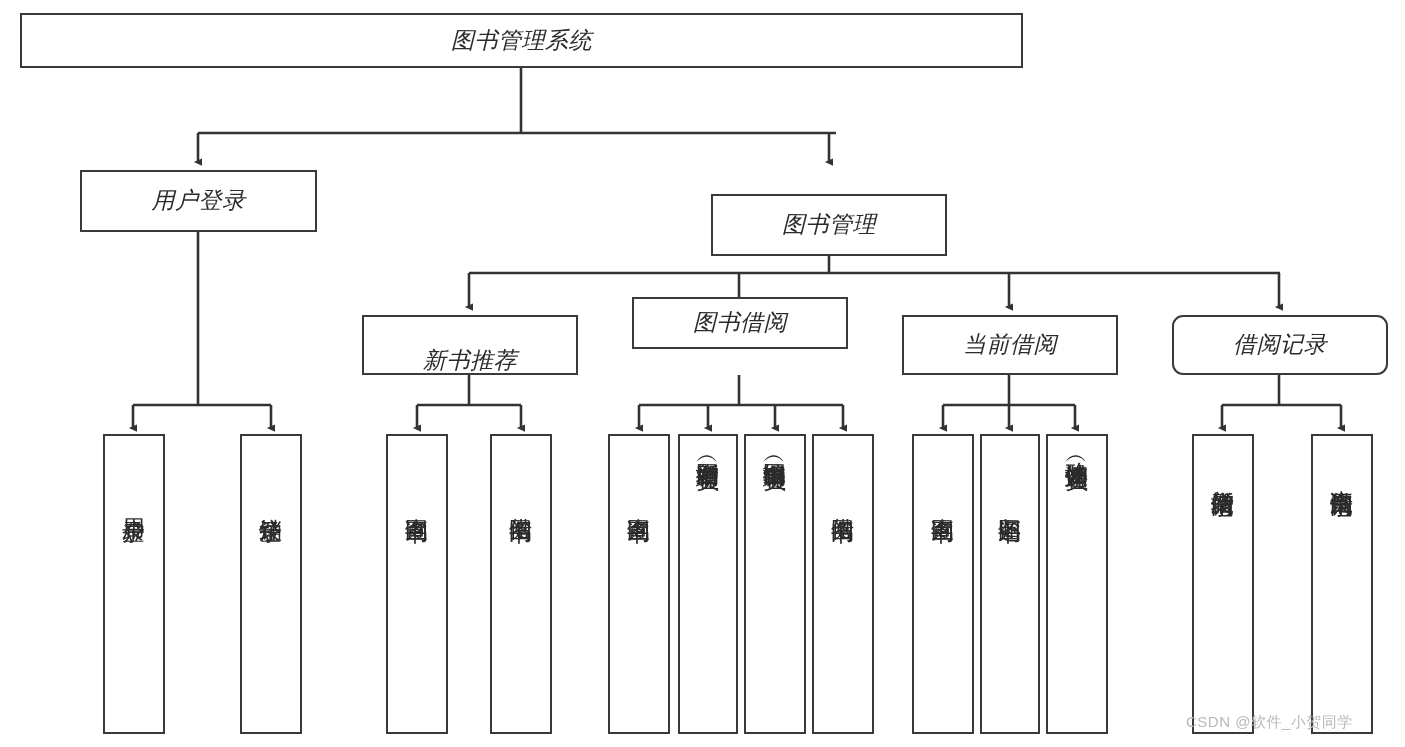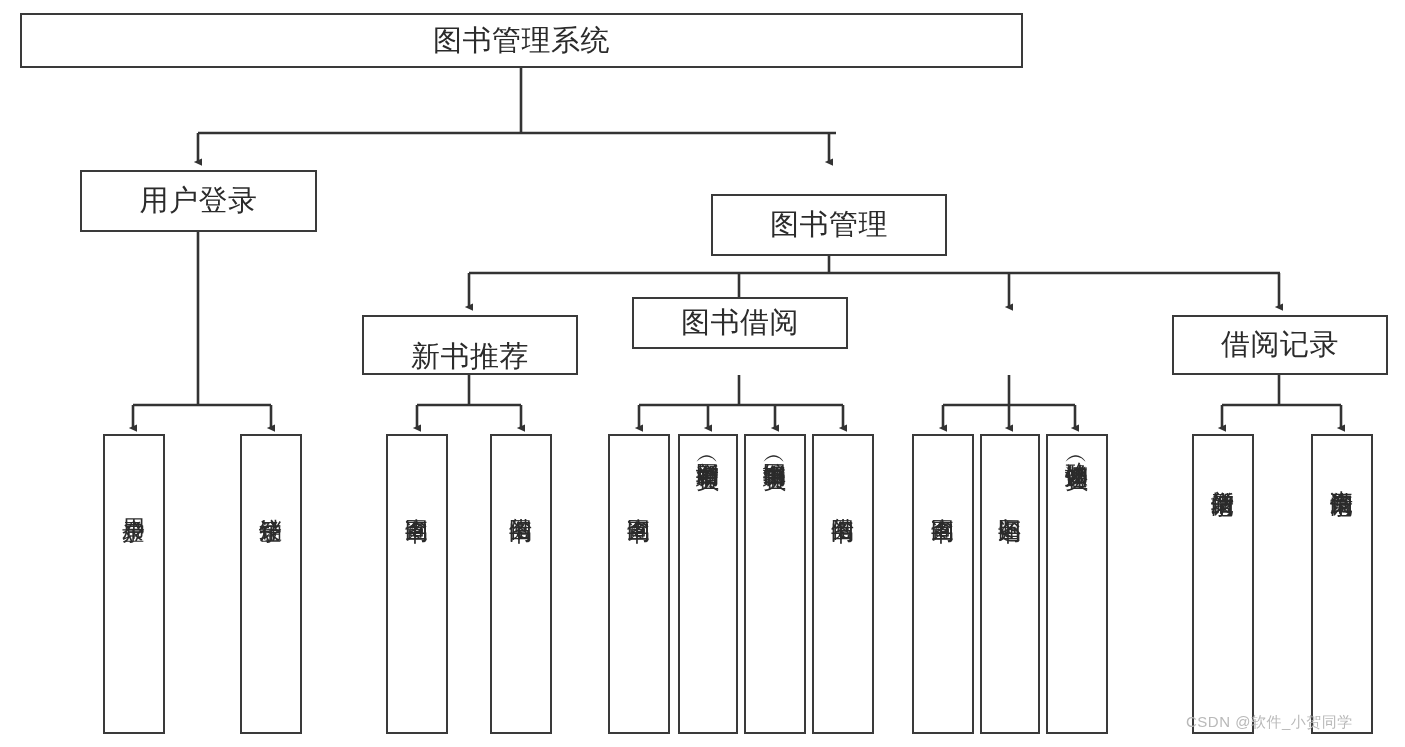--- a/index.html
+++ b/index.html
@@ -31,24 +31,25 @@
     position: absolute;
     box-sizing: border-box;
     border: 2.5px solid #3a3a3a;
     background: #ffffff;
     display: flex;
     align-items: center;
     justify-content: center;
     color: #2b2b2b;
   }
   .node-box.horizontal .node-label {
-    font-size: 29px;
+    font-size: 23px;
     line-height: 1.1;
     letter-spacing: 0.5px;
     white-space: nowrap;
+    font-style: italic;
   }
   .node-box.vertical {
     align-items: flex-start;
     justify-content: center;
     padding-top: 14px;
   }
   .node-box.vertical .node-label {
     writing-mode: vertical-rl;
     text-orientation: upright;
     font-size: 23px;
@@ -142,21 +143,24 @@
   <div class="node-box horizontal" style="left:711px; top:170px; width:236px; height:62px;margin-top:24px;">
     <span class="node-label">图书管理</span>
   </div>
 
   <div class="node-box horizontal" style="left:362px; top:315px; width:216px; height:60px;align-items:flex-end;">
     <span class="node-label">新书推荐</span>
   </div>
   <div class="node-box horizontal" style="left:632px; top:297px; width:216px; height:52px;">
     <span class="node-label">图书借阅</span>
   </div>
-  <div class="node-box horizontal" style="left:1172px; top:315px; width:216px; height:60px;">
+  <div class="node-box horizontal" style="left:902px; top:315px; width:216px; height:60px;">
+    <span class="node-label">当前借阅</span>
+  </div>
+  <div class="node-box horizontal" style="left:1172px; top:315px; width:216px; height:60px;border-radius:11px;">
     <span class="node-label">借阅记录</span>
   </div>
 
   <div class="node-box vertical pad-small" style="left:103px; top:434px; width:62px; height:300px;">
     <span class="node-label">用户登录</span>
   </div>
   <div class="node-box vertical pad-small" style="left:240px; top:434px; width:62px; height:300px;">
     <span class="node-label">注销登录</span>
   </div>
 

